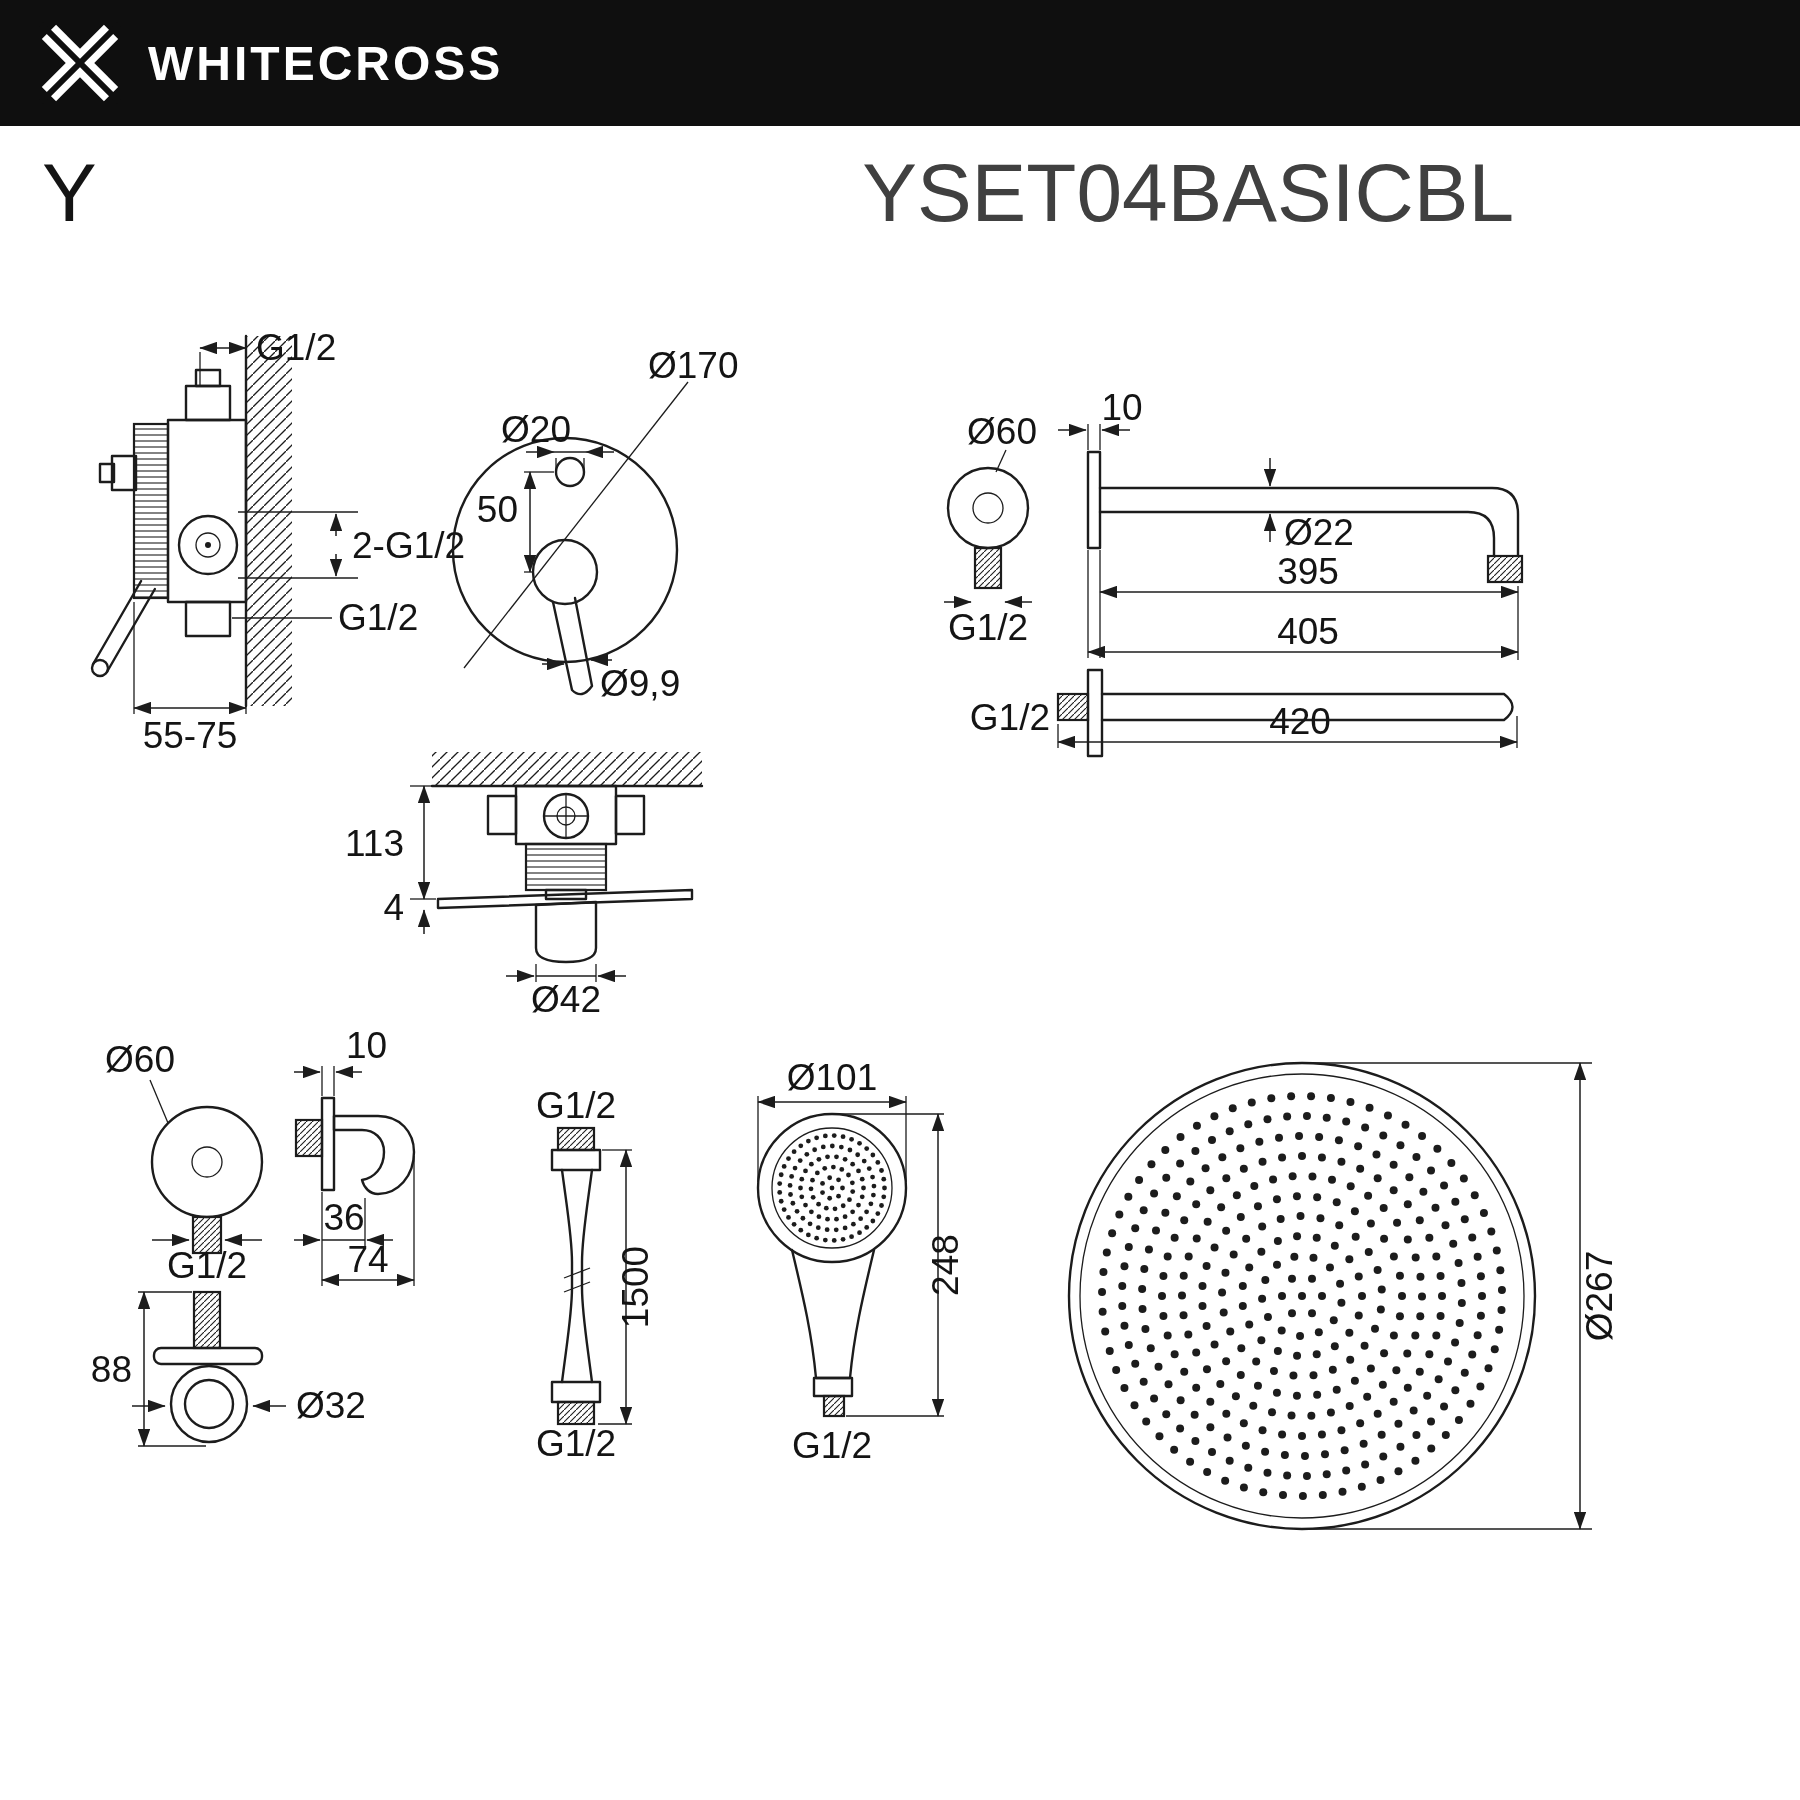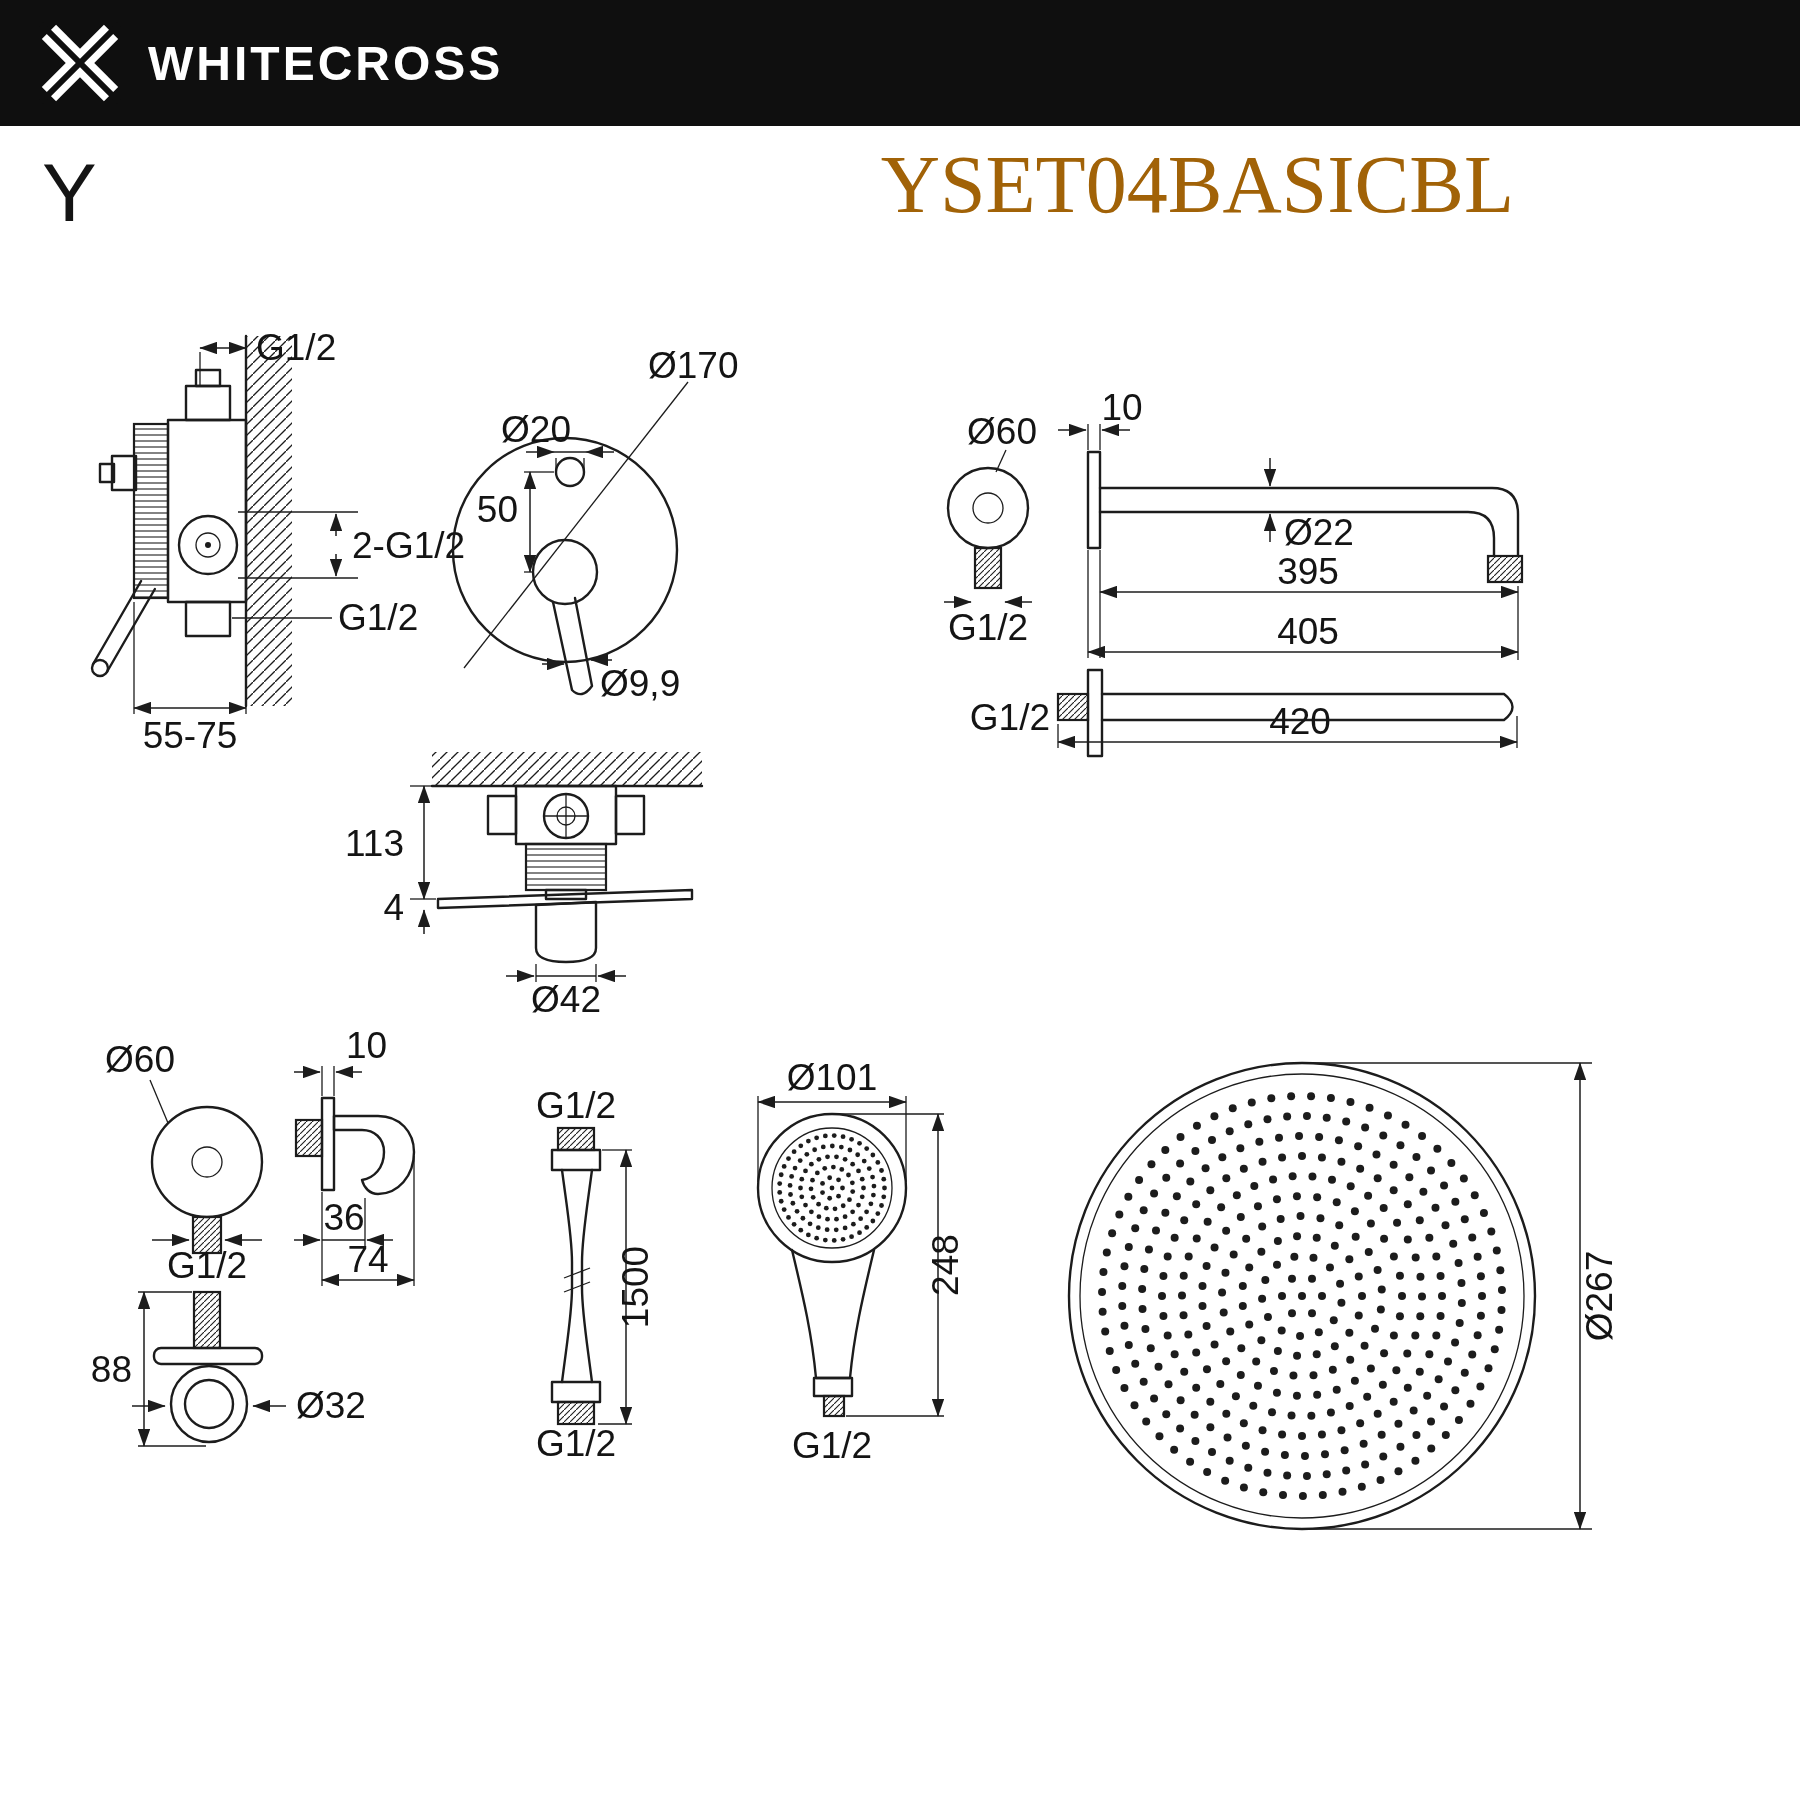--- a/index.html
+++ b/index.html
@@ -4,21 +4,21 @@
 <style>
   html,body{margin:0;padding:0;background:#fff;}
   #stage{position:relative;width:1800px;height:1800px;background:#fff;overflow:hidden;
          font-family:"Liberation Sans",sans-serif;}
   
   #banner{position:absolute;left:0;top:0;width:1800px;height:126px;background:#0f0f0f;
           display:flex;align-items:center;padding-left:38px;box-sizing:border-box;gap:26px;}
   #brand{color:#fff;font-size:48px;font-weight:bold;letter-spacing:3px;}
   
   #series{position:absolute;left:42px;top:146px;font-size:82px;color:#141414;}
-  #model{position:absolute;right:286px;top:138px;font-size:82px;color:#a16207;font-family:Liberation Serif, serif;}
+  #model{position:absolute;right:286px;top:146px;font-size:82px;color:#404040;}
   
   #draw{position:absolute;left:0;top:0;}
   .ol{fill:none;stroke:#1c1c1c;stroke-width:2.4;stroke-linejoin:round;stroke-linecap:round;}
   .th{fill:none;stroke:#1c1c1c;stroke-width:1.3;}
   .dim{fill:none;stroke:#1c1c1c;stroke-width:1.5;}
   .olf{fill:url(#fine);stroke:#1c1c1c;stroke-width:2.2;}
   .olh{fill:url(#hlines);stroke:#1c1c1c;stroke-width:2.2;}
   #draw text{font-family:"Liberation Sans",sans-serif;font-size:37px;fill:#141414;}
   .mid{text-anchor:middle;} .end{text-anchor:end;}
 </style>

